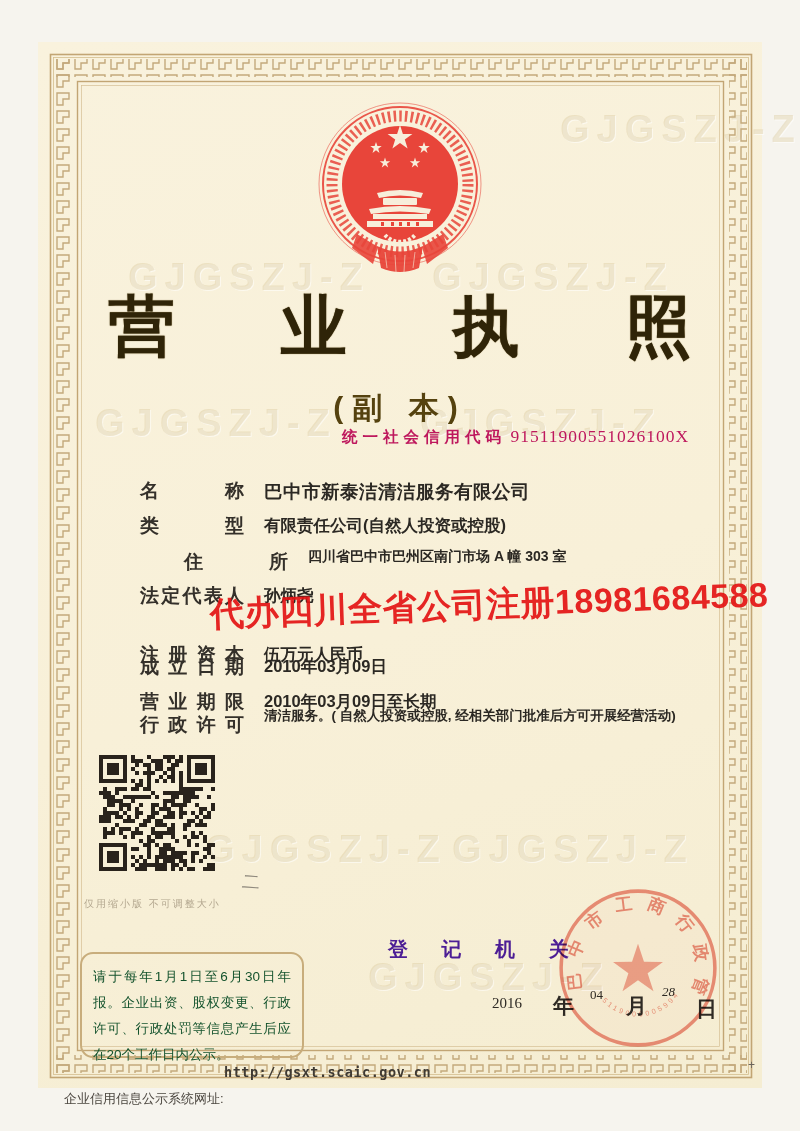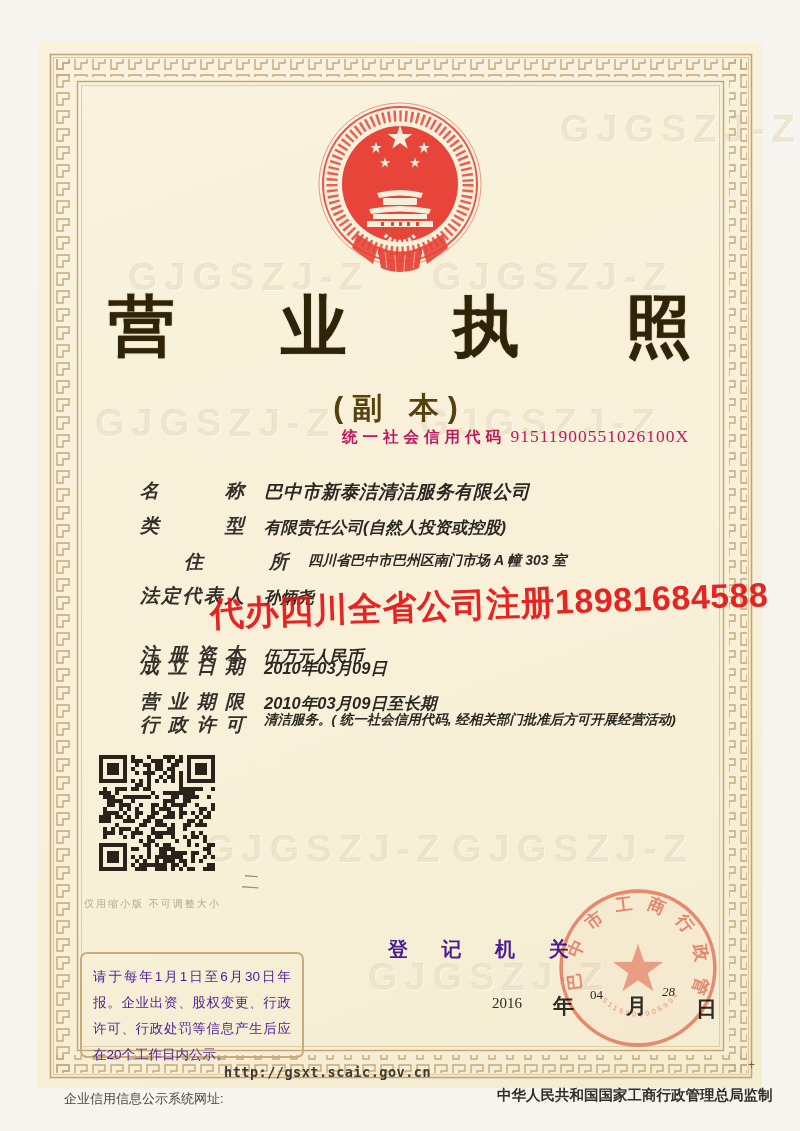--- a/index.html
+++ b/index.html
@@ -17,21 +17,21 @@
 
   .title{position:absolute;left:0;top:282px;width:800px;text-align:center;
          font-size:66px;font-weight:900;color:#2f2408;letter-spacing:44px;
          transform:translateX(22px);text-shadow:0 0 1px #5a4514;}
   .subtitle{position:absolute;left:0;top:388px;width:800px;text-align:center;
             font-size:30px;font-weight:700;color:#55420f;letter-spacing:9px;}
   .code-line{position:absolute;left:342px;top:426px;white-space:nowrap;color:#be185d;}
   .code-label{font-size:15.5px;font-weight:600;letter-spacing:5px;}
   .code-value{font-family:"Liberation Serif",serif;font-size:17.5px;letter-spacing:1px;}
 
-  .field-row{position:absolute;left:140px;width:585px;display:flex;align-items:flex-end;font-style:italic;}
+  .field-row{position:absolute;left:140px;width:585px;display:flex;align-items:center;}
   .flabel{flex:0 0 104px;font-size:19px;font-weight:600;color:#34302a;
           text-align:justify;text-align-last:justify;}
   .fvalue{margin-left:20px;font-weight:600;color:#2b2823;white-space:nowrap;}
   .v-lg{font-size:18.5px;letter-spacing:0.5px;}
   .v-md{font-size:16.5px;}
   .v-sm{font-size:14px;transform:translateY(-5px);}
   .v-xs{font-size:13.5px;transform:translateY(-9px);}
 
   .red-overlay{position:absolute;left:210px;top:582px;font-size:34px;font-weight:700;
                color:#e41414;transform:rotate(-2deg);white-space:nowrap;opacity:0.92;
@@ -40,22 +40,22 @@
   .qr{position:absolute;left:98px;top:754px;}
   .pencil-mark{position:absolute;left:242px;top:870px;font-size:18px;color:#8f897d;
                transform:rotate(4deg);}
   .qr-note{position:absolute;left:84px;top:897px;font-size:10px;color:#b3a78f;
            letter-spacing:2px;filter:blur(0.4px);white-space:nowrap;text-align:right;}
 
   .reg-label{position:absolute;left:388px;top:936px;font-size:20px;font-weight:600;
              color:#4c1d95;letter-spacing:14px;white-space:nowrap;}
 
   .notice-box{position:absolute;left:80px;top:952px;width:198px;height:82px;
-              border:2px solid #c8ad7c;border-radius:7px;padding:10px 11px;
-              font-size:13.5px;line-height:26px;color:#4c1d95;text-align:justify;}
+              border:2px solid #c8ad7c;border-radius:13px;padding:10px 11px;
+              font-size:13.5px;line-height:26px;color:#14532d;text-align:justify;}
 
   .date-part{position:absolute;color:#2e2a24;white-space:nowrap;}
   .d-year{left:492px;top:995px;font-family:"Liberation Serif",serif;font-size:15px;}
   .d-yu{left:553px;top:992px;font-size:21px;font-weight:600;}
   .d-month{left:590px;top:987px;font-family:"Liberation Serif",serif;font-size:13px;text-align:right;}
   .d-mu{left:626px;top:992px;font-size:21px;font-weight:600;}
   .d-day{left:662px;top:984px;font-family:"Liberation Serif",serif;font-size:13px;font-style:italic;}
   .d-du{left:696px;top:995px;font-size:21px;font-weight:600;}
 
   .seal{position:absolute;left:552px;top:882px;mix-blend-mode:multiply;opacity:0.88;}
@@ -166,21 +166,21 @@
       <div class="field-row" style="top: 654px;">
         <span class="flabel">成立日期</span>
         <span class="fvalue v-md">2010年03月09日</span>
       </div>
       <div class="field-row" style="top: 689px;">
         <span class="flabel">营业期限</span>
         <span class="fvalue v-md">2010年03月09日至长期</span>
       </div>
       <div class="field-row" style="top: 712px;">
         <span class="flabel">行政许可</span>
-        <span class="fvalue v-xs">清洁服务。( 统一社会信用代码, 经相关部门批准后方可开展经营活动)</span>
+        <span class="fvalue v-xs">清洁服务。( 自然人投资或控股, 经相关部门批准后方可开展经营活动)</span>
       </div>
     </div>
 
   <div class="red-overlay">代办四川全省公司注册18981684588</div>
 
   <svg class="qr" id="qr" width="118" height="118">
       <rect x="1" y="1" width="4" height="4" fill="#29231c"></rect>
       <rect x="5" y="1" width="4" height="4" fill="#29231c"></rect>
       <rect x="9" y="1" width="4" height="4" fill="#29231c"></rect>
       <rect x="13" y="1" width="4" height="4" fill="#29231c"></rect>
@@ -613,16 +613,15 @@
     <text font-size="17" font-weight="600" fill="#ea8173" letter-spacing="13">
       <textPath href="#sealArc" startOffset="4">巴中市工商行政管理局</textPath>
     </text>
     <text font-size="7" fill="#ec8c7e" letter-spacing="3">
       <textPath href="#sealArcBottom" startOffset="6">5119000005994</textPath>
     </text>
   </svg>
 
   <div class="footer-url">http://gsxt.scaic.gov.cn</div>
   <div class="footer-left">企业信用信息公示系统网址:</div>
-  <div class="footer-right">中华人民共和国国家工商行政管理总局监制</div>
   <div class="scan-mark">+</div>
 
 </div>
 
 </body></html>

